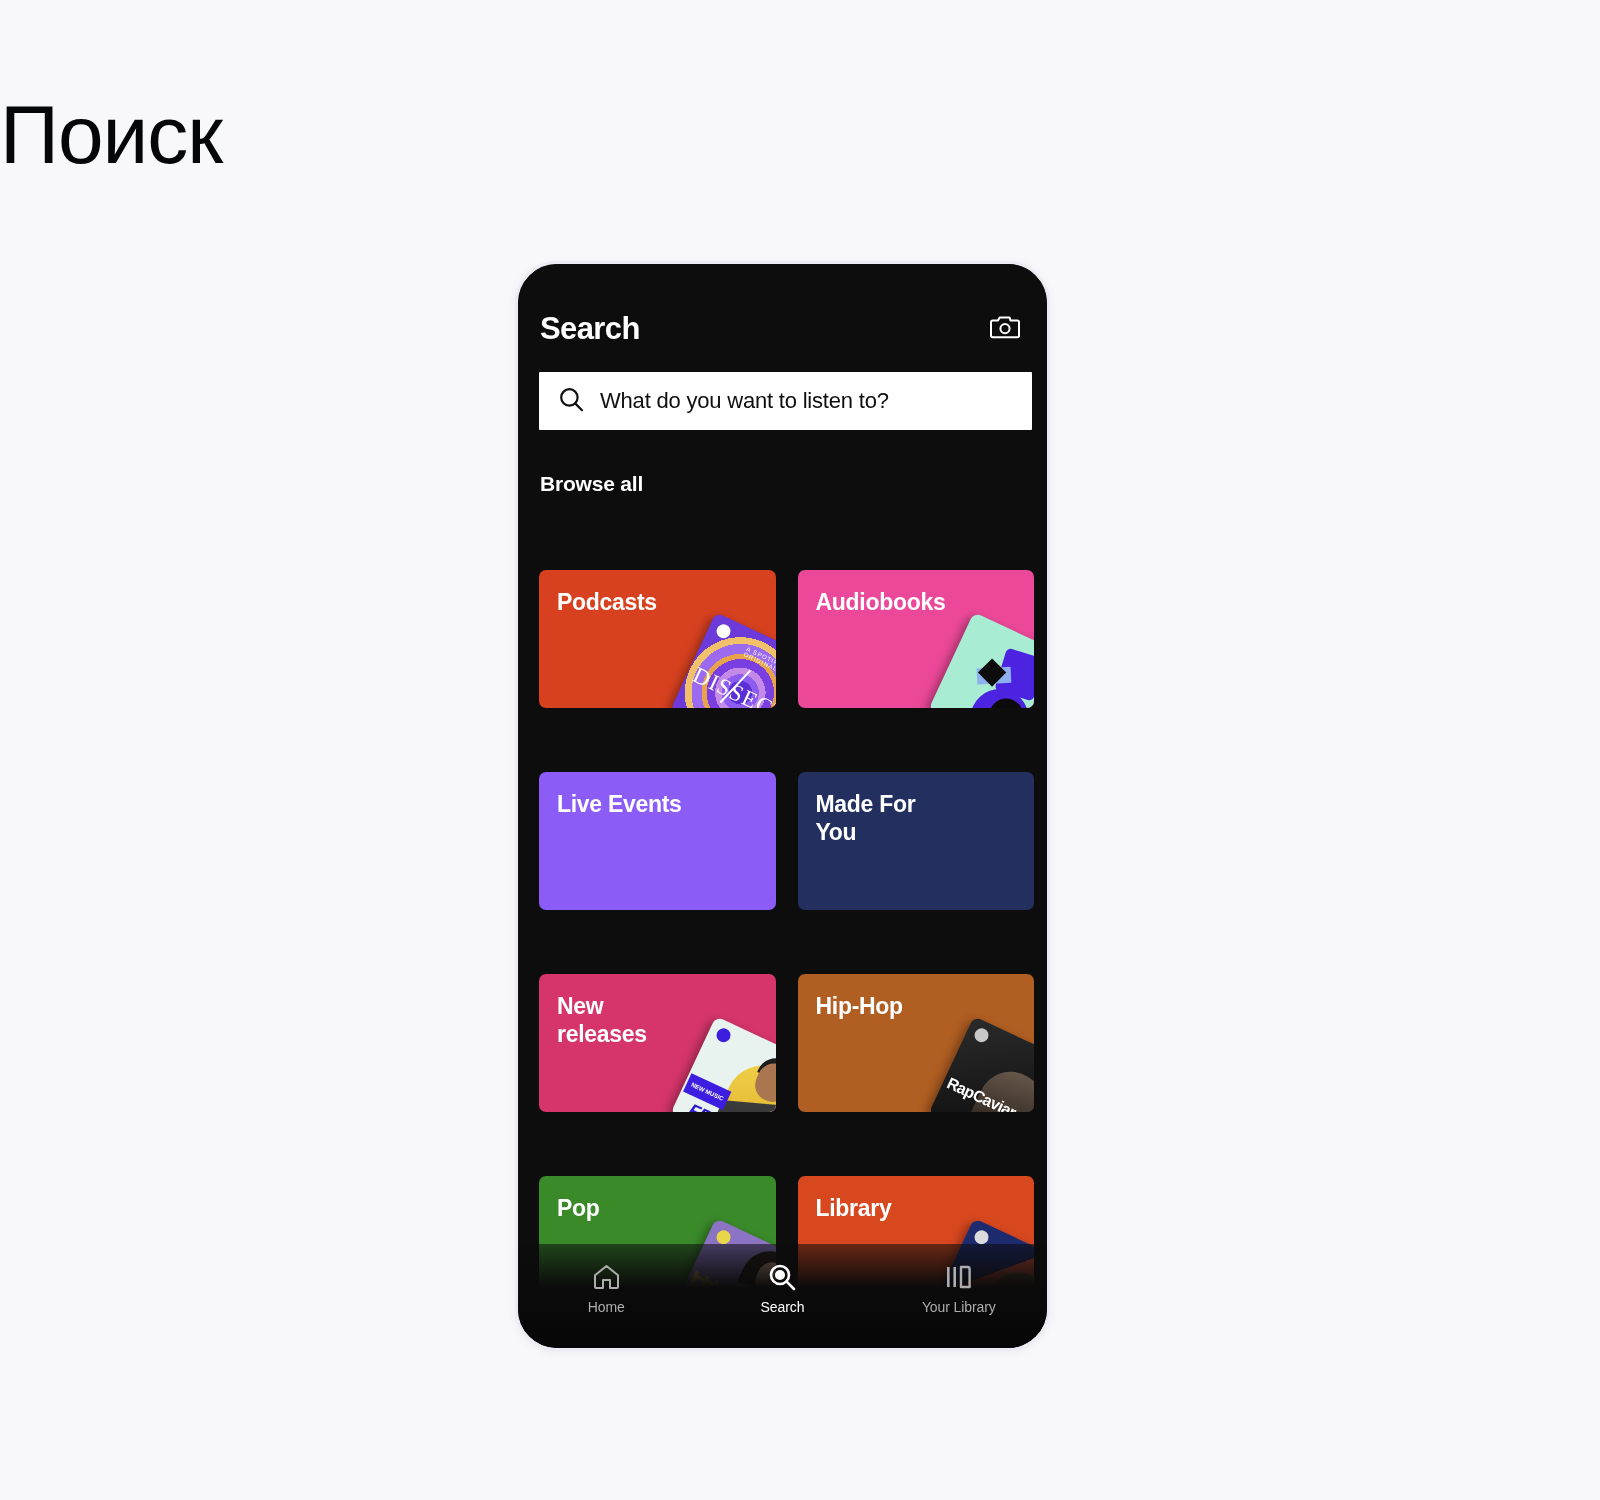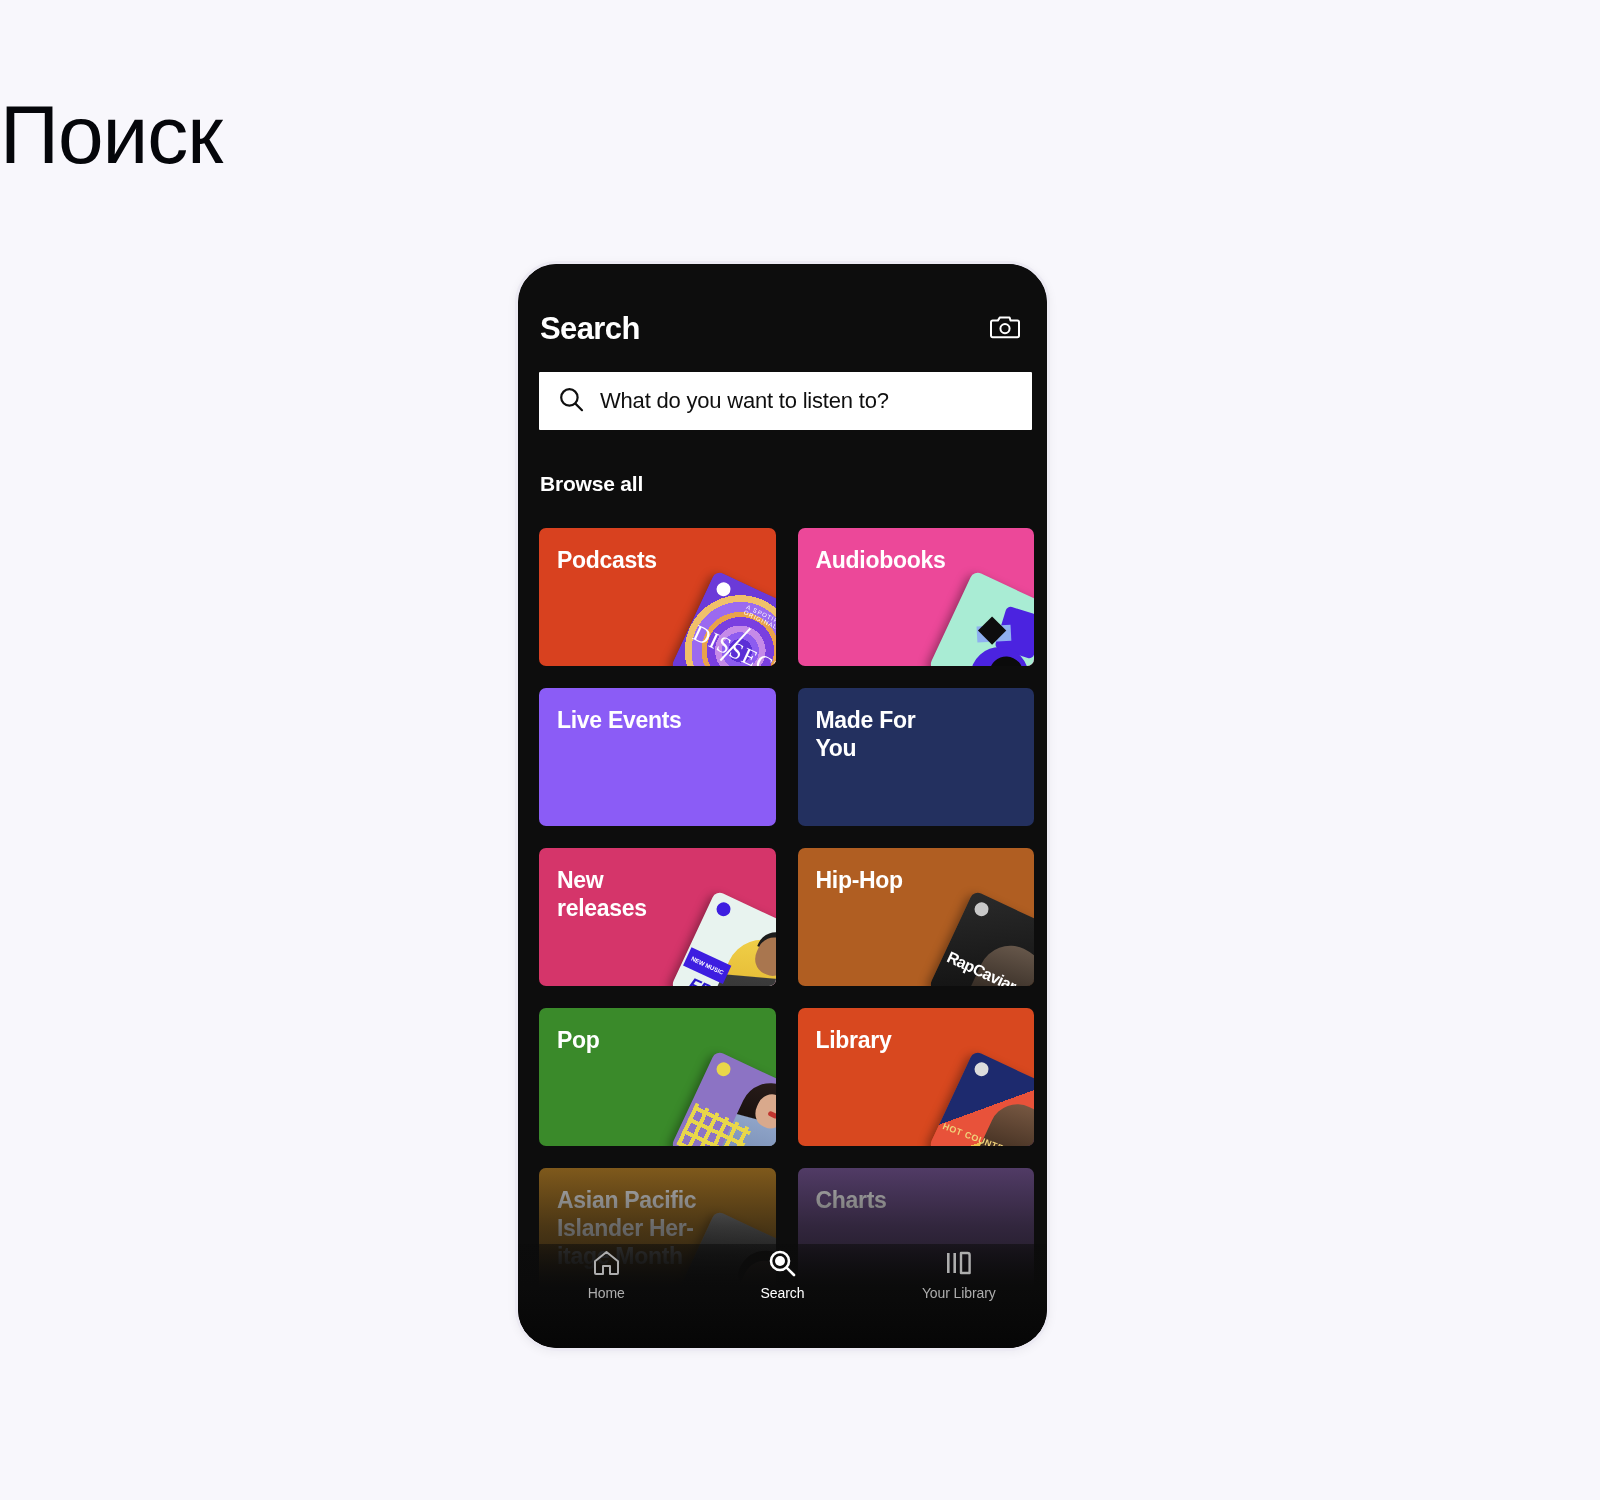--- a/index.html
+++ b/index.html
@@ -129,20 +129,21 @@
     column-gap: 22px;
     row-gap: 22px;
     z-index: 5;
   }
 
   .tile {
     position: relative;
     height: 138px;
     border-radius: 7px;
     overflow: hidden;
+    margin-top: 42px;
   }
 
   .tile-label {
     position: absolute;
     top: 18px;
     left: 18px;
     width: 60%;
     color: #ffffff;
     font-size: 23px;
     font-weight: 700;
@@ -447,21 +448,21 @@
   
   .nav-bar {
     position: absolute;
     left: 0;
     bottom: 0;
     width: 100%;
     height: 104px;
     background: linear-gradient(to bottom, rgba(11,11,11,0.55) 0%, #0b0b0b 42%, #060606 100%);
     display: flex;
     align-items: flex-start;
-    padding-top: 4px;
+    padding-top: 18px;
     z-index: 20;
   }
 
   .nav-item {
     flex: 1;
     display: flex;
     flex-direction: column;
     align-items: center;
     gap: 7px;
   }

